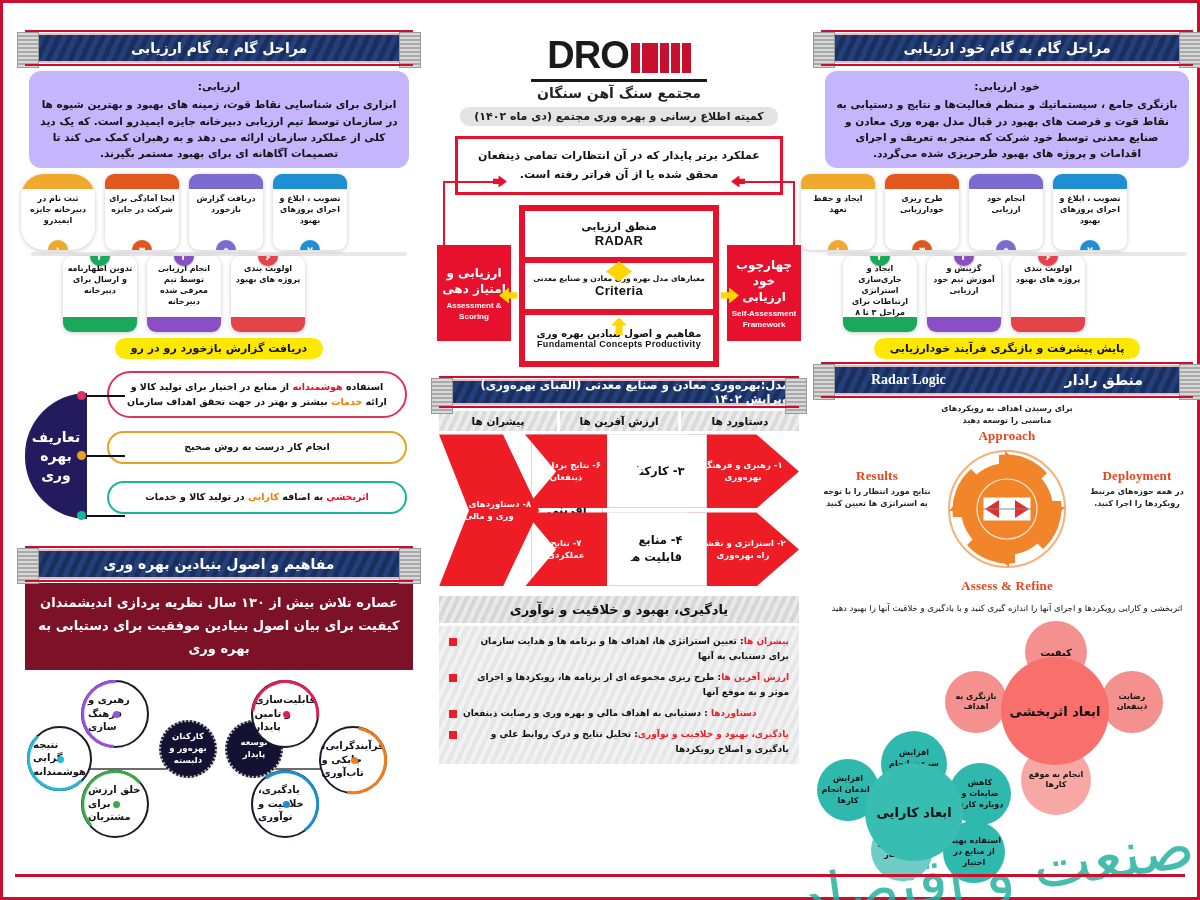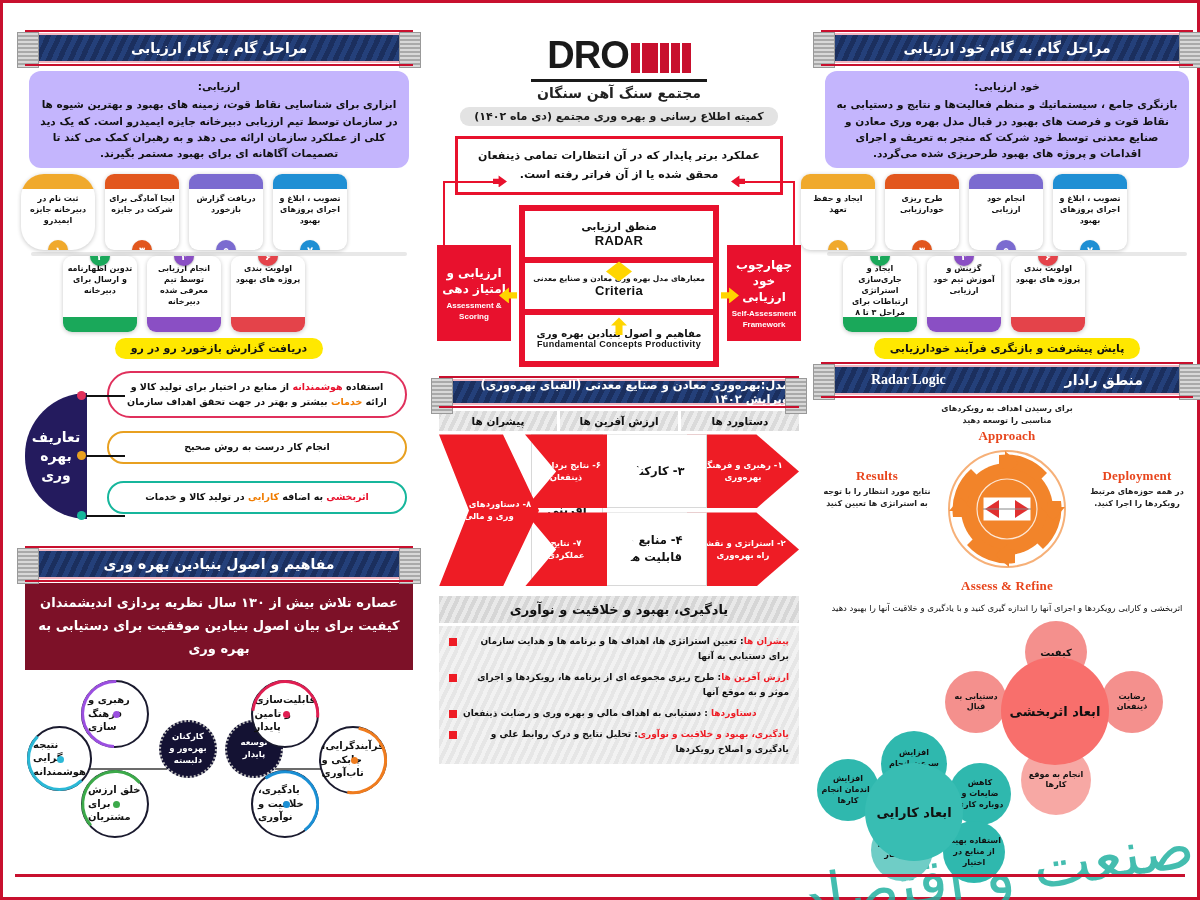--- a/index.html
+++ b/index.html
@@ -616,21 +616,21 @@
       </div>
       <div class="rl-cap rl-en" style="left:118px; top:176px; width:148px;">Assess &amp; Refine</div>
       <div class="rl-foot">اثربخشی و کارایی رویکردها و اجرای آنها را اندازه گیری کنید و با یادگیری و خلاقیت آنها را بهبود دهید</div>
     </div>
 
     <div class="bubbles" id="bubble-area">
       <div class="watermark">صنعت و اقتصاد</div>
     <div class="bub" style="left: 210px; top: 8px; width: 62px; height: 62px; background: rgb(244, 144, 141); font-size: 10px;">کیفیت</div>
           <div class="bub" style="left: 286px; top: 58px; width: 62px; height: 62px; background: rgb(244, 144, 141); font-size: 8px;">رضایت ذینفعان</div>
           <div class="bub" style="left: 206px; top: 132px; width: 70px; height: 70px; background: rgb(247, 168, 164); font-size: 8px;">انجام به موقع کارها</div>
-          <div class="bub" style="left: 130px; top: 58px; width: 62px; height: 62px; background: rgb(244, 144, 141); font-size: 8px;">دستیابی به قبال</div>
+          <div class="bub" style="left: 130px; top: 58px; width: 62px; height: 62px; background: rgb(244, 144, 141); font-size: 8px;">بازنگری به اهداف</div>
           <div class="bub" style="left: 186px; top: 44px; width: 108px; height: 108px; background: rgb(248, 111, 108); font-size: 13px;">ابعاد اثربخشی</div>
           <div class="bub" style="left: 66px; top: 118px; width: 66px; height: 66px; background: rgb(47, 184, 174); font-size: 8px;">افزایش سرعت انجام کار</div>
           <div class="bub" style="left: 134px; top: 150px; width: 62px; height: 62px; background: rgb(47, 184, 174); font-size: 8px;">کاهش ضایعات و دوباره کاری</div>
           <div class="bub" style="left: 128px; top: 208px; width: 62px; height: 62px; background: rgb(47, 184, 174); font-size: 8px;">استفاده بهینه از منابع در اختیار</div>
           <div class="bub" style="left: 56px; top: 206px; width: 62px; height: 62px; background: rgb(111, 205, 198); font-size: 8px;">کاهش هزینه انجام کار</div>
           <div class="bub" style="left: 2px; top: 146px; width: 62px; height: 62px; background: rgb(47, 184, 174); font-size: 8px;">افزایش راندمان انجام کارها</div>
           <div class="bub" style="left: 50px; top: 150px; width: 98px; height: 98px; background: rgb(56, 189, 179); font-size: 13px;">ابعاد کارایی</div>
         </div>
   </div>
 

